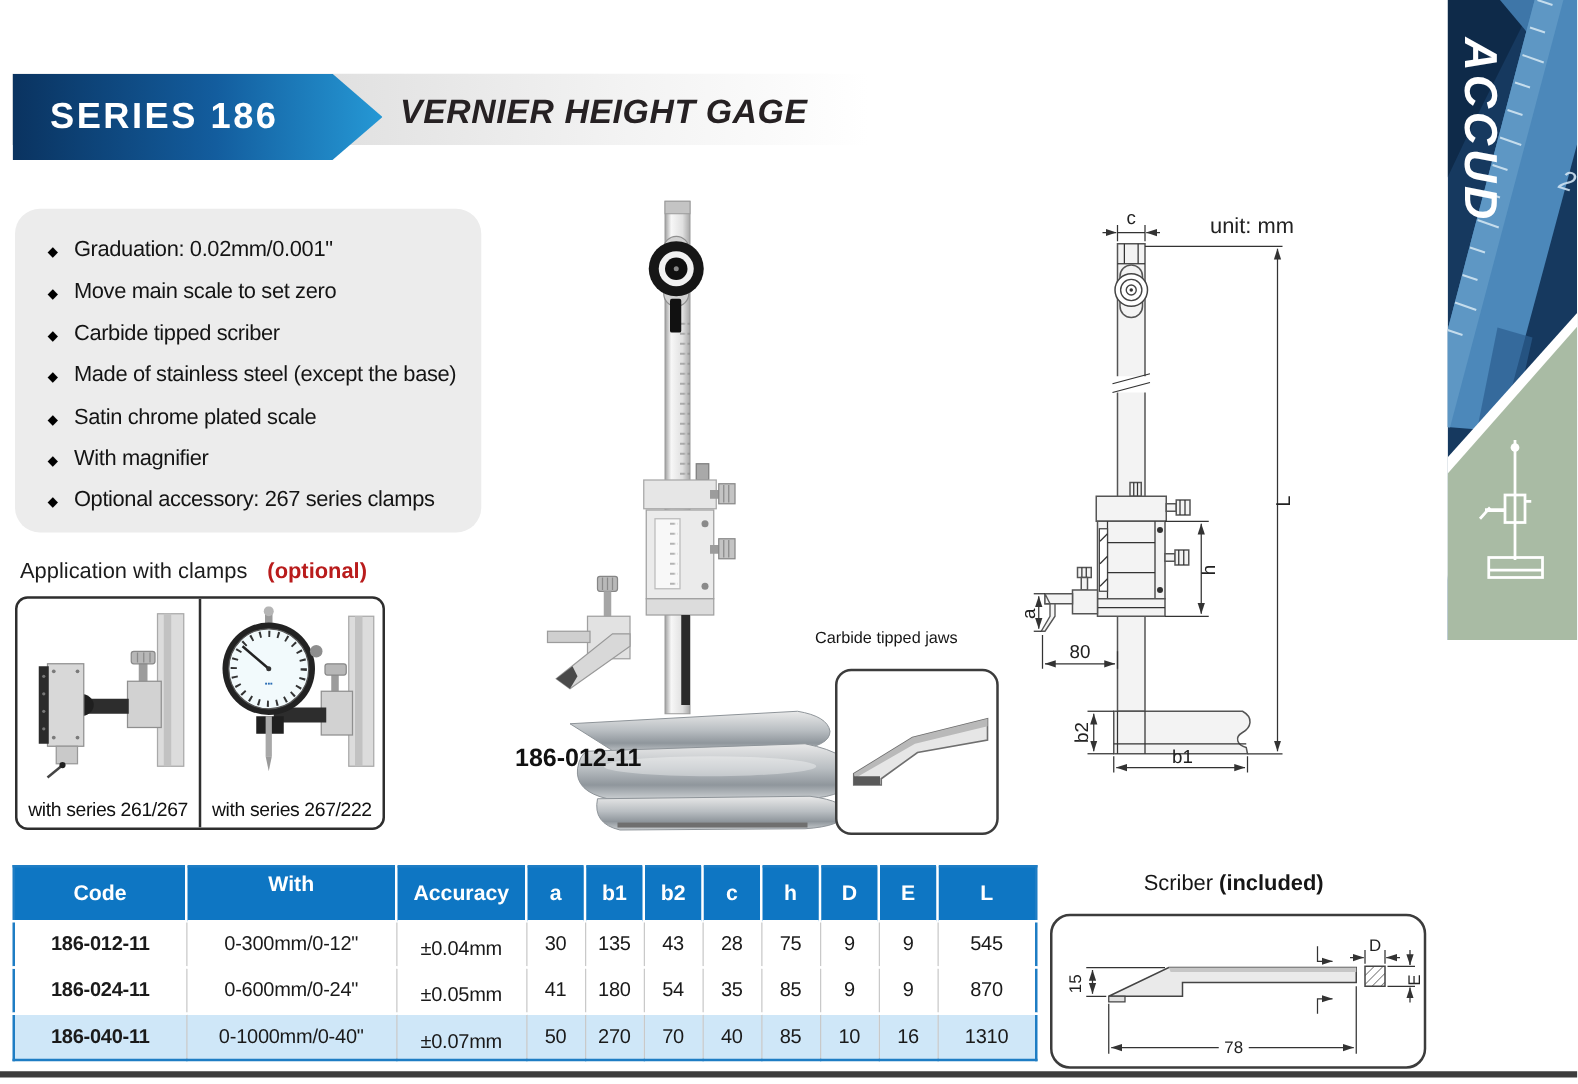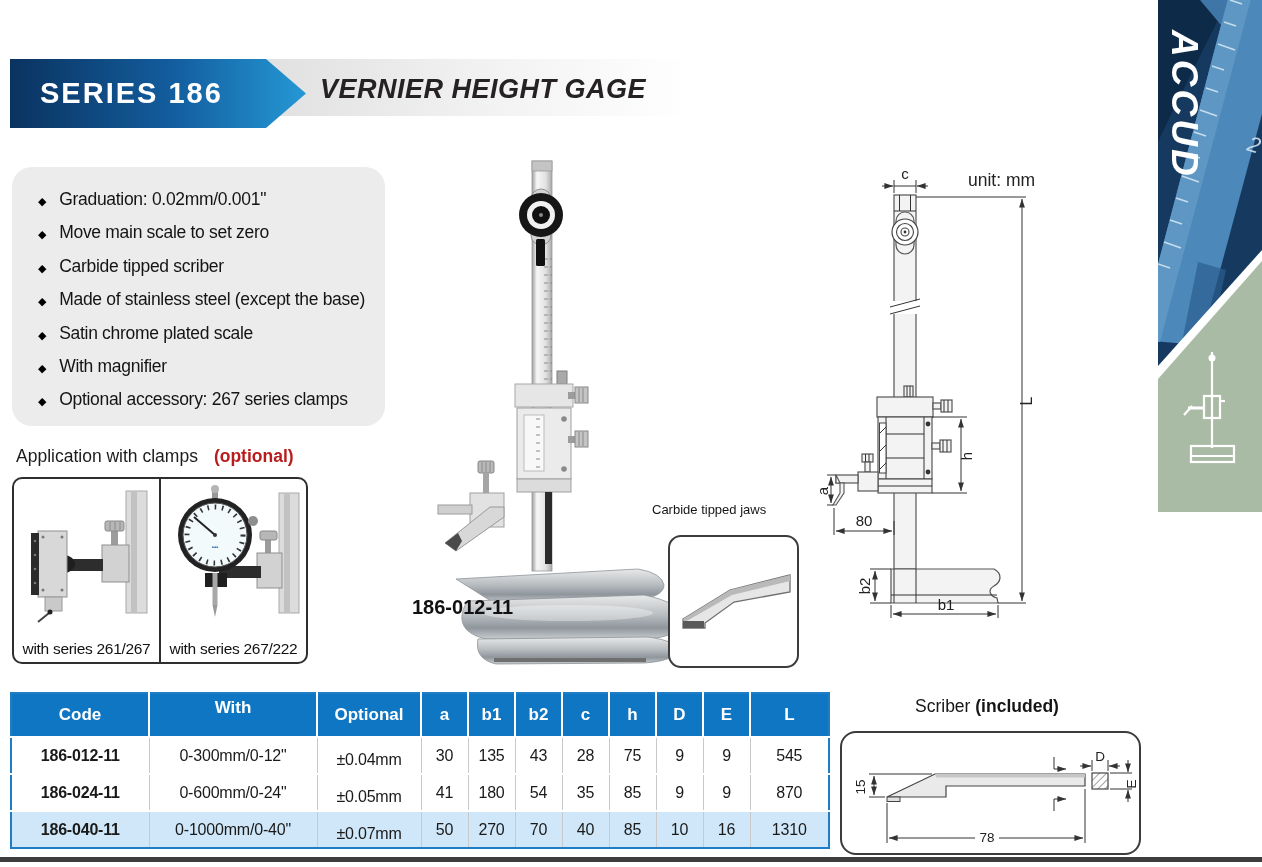--- a/index.html
+++ b/index.html
@@ -409,21 +409,21 @@
         <col style="width:47px">
       <col style="width:47px">
         <col style="width:47px">
         <col style="width:47px">
         <col style="width:79px">
     </colgroup>
     <thead>
       <tr>
         <th>Code</th>
         <th class="raised">With</th>
-        <th>Optional</th>
+        <th>Accuracy</th>
         <th>a</th>
         <th>b1</th>
         <th>b2</th>
         <th>c</th>
         <th>h</th>
         <th>D</th>
         <th>E</th>
         <th>L</th>
       </tr>
     </thead>

